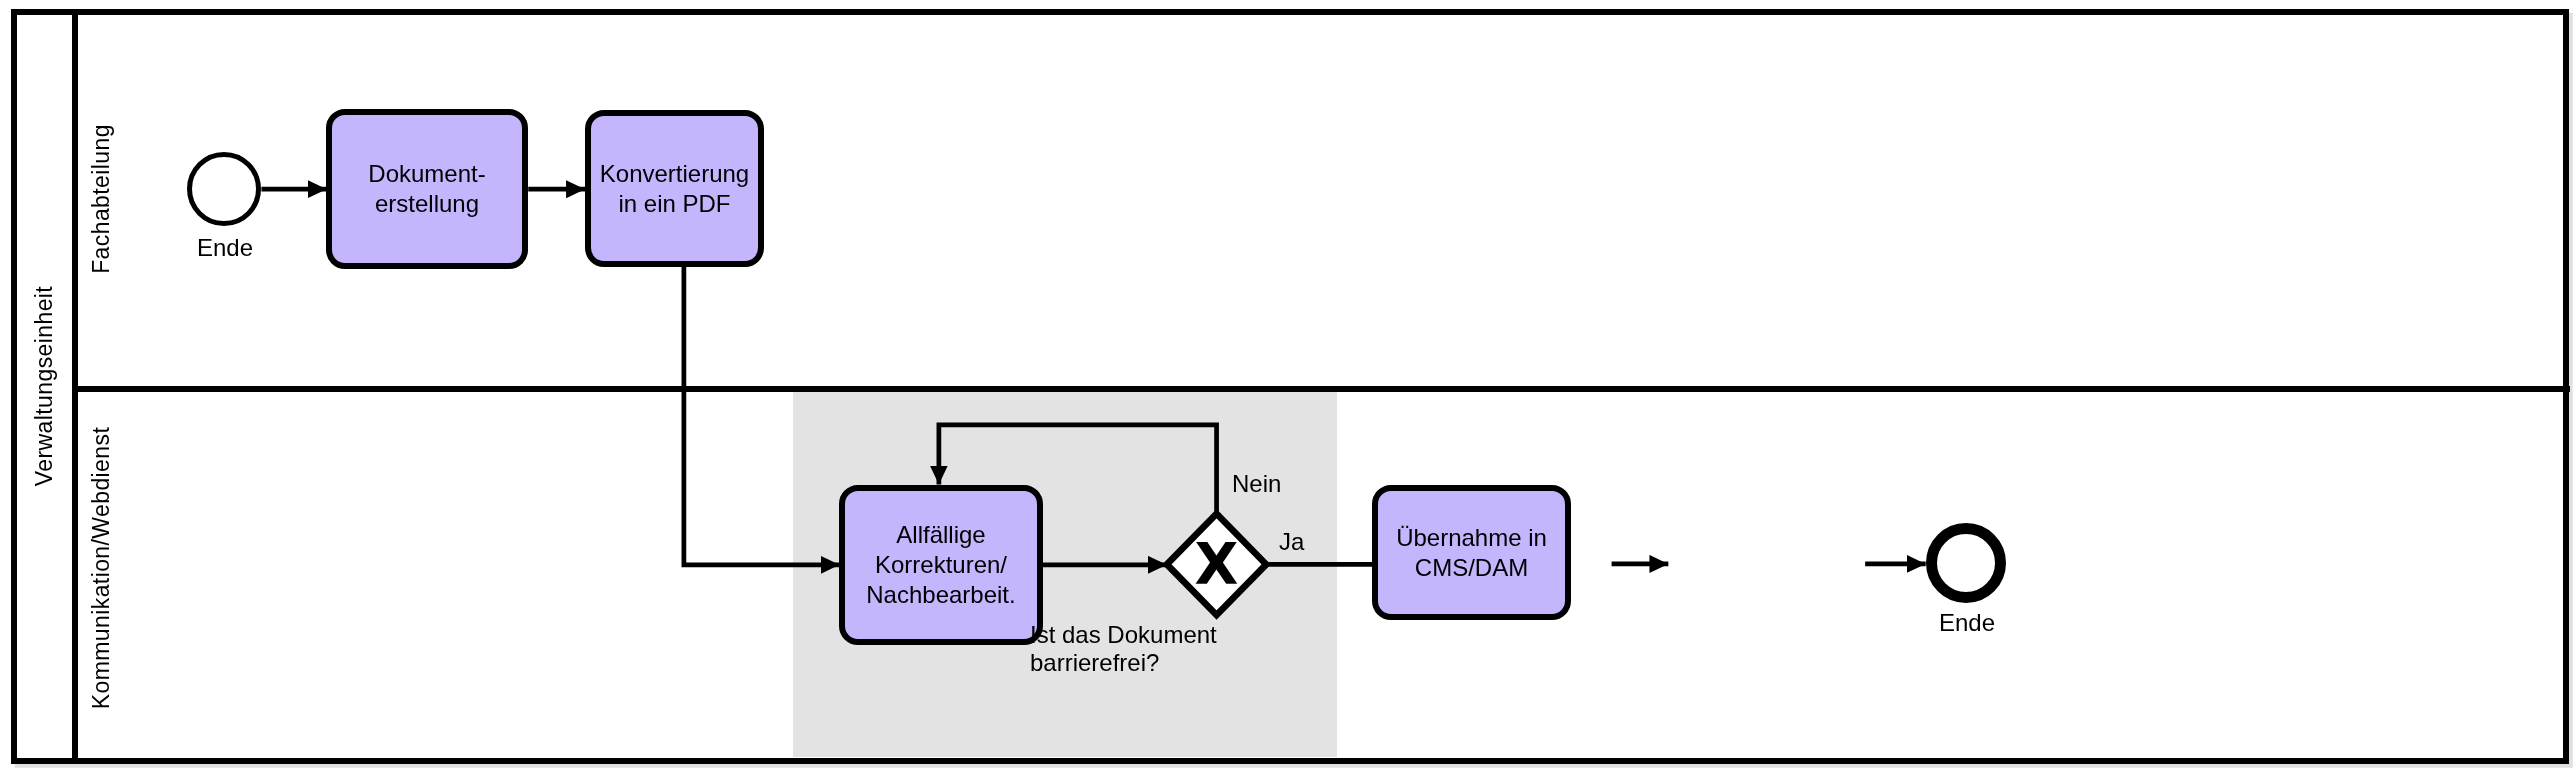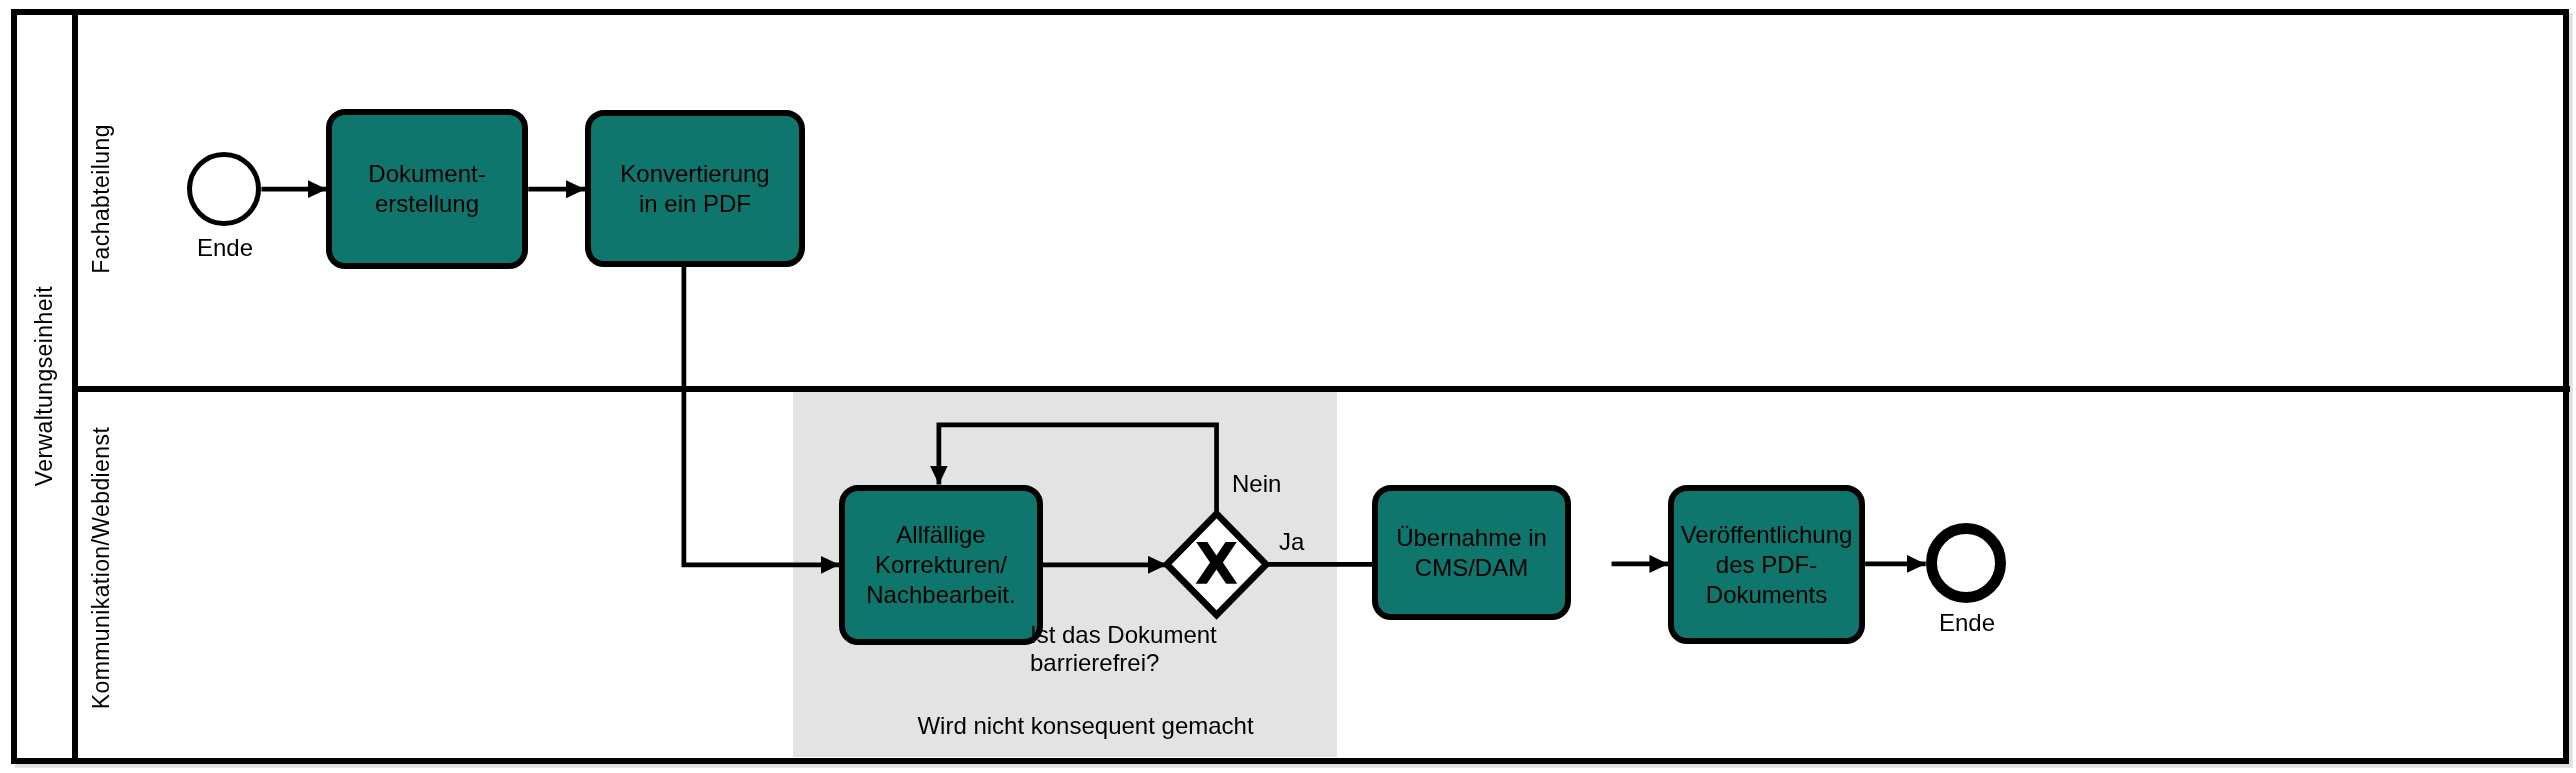--- a/index.html
+++ b/index.html
@@ -71,32 +71,32 @@
   svg.connectors polygon.gw {
     fill: #fff;
     stroke: #000;
     stroke-width: 7;
   }
 
   
   .task {
     border: 6.6px solid #000;
     border-radius: 19px;
-    background: #0f766e;
+    background: #c4b5fd;
     box-sizing: border-box;
     display: flex;
     align-items: center;
     justify-content: center;
     text-align: center;
     font-size: 24px;
     line-height: 30px;
     white-space: pre;
   }
   .task-dokumenterstellung { left: 326px;  top: 109px; width: 202px; height: 160px; }
-  .task-konvertierung      { left: 585px;  top: 110px; width: 220px; height: 157px; }
+  .task-konvertierung      { left: 585px;  top: 110px; width: 179px; height: 157px; }
   .task-korrekturen        { left: 839px;  top: 485px; width: 204px; height: 160px; }
   .task-uebernahme         { left: 1372px; top: 485px; width: 199px; height: 135px; }
   .task-veroeffentlichung  { left: 1668px; top: 485px; width: 197px; height: 159px; }
 
   .event-circle {
     box-sizing: border-box;
     border-radius: 50%;
     background: #fff;
   }
   .start-event {
@@ -181,26 +181,22 @@
 
   <div class="abs task task-dokumenterstellung">Dokument-
 erstellung</div>
   <div class="abs task task-konvertierung">Konvertierung
 in ein PDF</div>
   <div class="abs task task-korrekturen">Allfällige
 Korrekturen/
 Nachbearbeit.</div>
   <div class="abs task task-uebernahme">Übernahme in
 CMS/DAM</div>
-  <div class="abs task task-veroeffentlichung">Veröffentlichung
-des PDF-
-Dokuments</div>
 
   <div class="abs gateway-x">X</div>
   <div class="abs flow-label label-nein">Nein</div>
   <div class="abs flow-label label-ja">Ja</div>
   <div class="abs gateway-question">Ist das Dokument
 barrierefrei?</div>
 
-  <div class="abs highlight-caption">Wird nicht konsequent gemacht</div>
 
 </div>
 
 
 </body></html>

